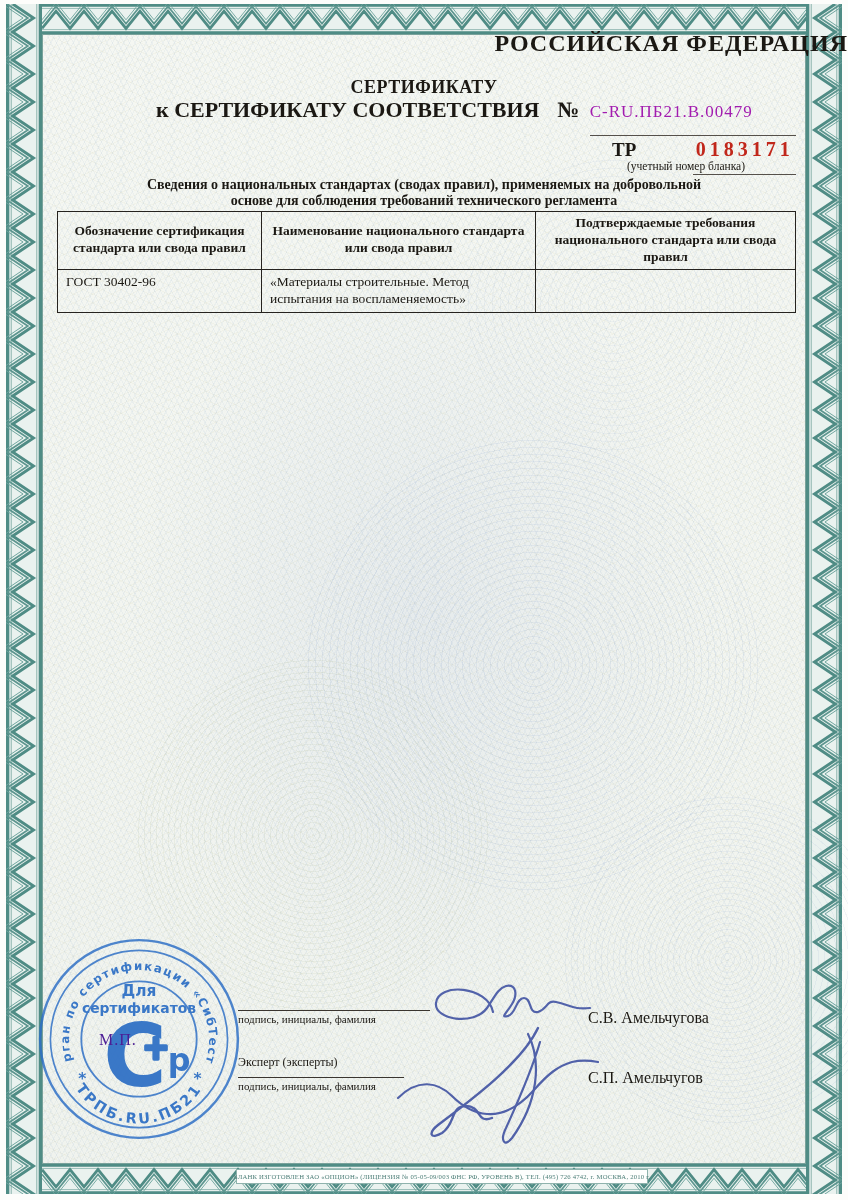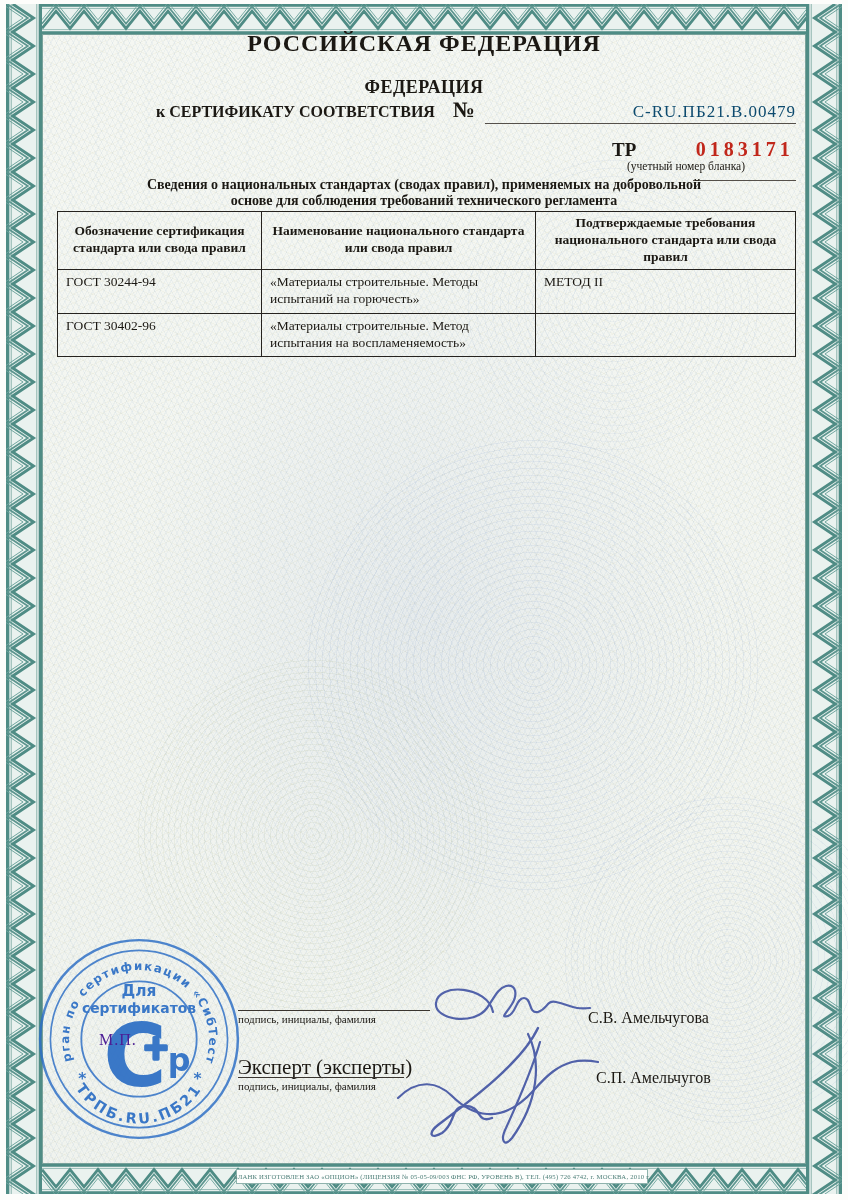--- a/index.html
+++ b/index.html
@@ -31,58 +31,58 @@
   .ros-1 { left:260px; top:400px; width:460px; height:460px;
            background:repeating-radial-gradient(circle, rgba(118,146,196,0.10) 0 1px, rgba(0,0,0,0) 1px 7px); }
   .ros-2 { left:90px;  top:620px; width:360px; height:360px;
            background:repeating-radial-gradient(circle, rgba(150,166,120,0.10) 0 1px, rgba(0,0,0,0) 1px 6px); }
   .ros-3 { left:520px; top:760px; width:330px; height:330px;
            background:repeating-radial-gradient(circle, rgba(118,146,196,0.09) 0 1px, rgba(0,0,0,0) 1px 6px); }
   .ros-4 { left:420px; top:120px; width:300px; height:300px;
            background:repeating-radial-gradient(circle, rgba(118,146,196,0.07) 0 1px, rgba(0,0,0,0) 1px 8px); }
   
   .abs { position:absolute; }
-  .t-country { left:0; right:0; top:30px; text-align:center; font-size:24px; font-weight:bold; letter-spacing:1px; }
+  .t-country { left:0; right:0; top:30px; text-align:right; font-size:24px; font-weight:bold; letter-spacing:1px; }
   .t-append  { left:0; right:0; top:77px; text-align:center; font-size:18px; font-weight:bold; letter-spacing:.5px; }
   .cert-row  { left:156px; top:97px; width:640px; display:flex; align-items:baseline; }
-  .cert-row .lbl { font-size:16px; font-weight:bold; white-space:nowrap; }
+  .cert-row .lbl { font-size:22px; font-weight:bold; white-space:nowrap; }
   .cert-row .num-sign { font-size:22px; font-weight:bold; margin-left:18px; }
   .cert-row .num {
-    flex:1; margin-left:10px; border-bottom:1.6px solid #55504a; text-align:right;
-    font-size:17px; color:#0c4a6e; letter-spacing:1px; padding-bottom:1px; white-space:nowrap;
+    flex:1; margin-left:10px; border-bottom:1.6px solid #55504a; text-align:left;
+    font-size:17px; color:#a21caf; letter-spacing:1px; padding-bottom:13px; white-space:nowrap;
   }
   .t-note { left:166px; top:126px; width:500px; text-align:center; font-size:13px; font-weight:bold; }
   .tr-row { left:612px; top:138px; width:184px; display:flex; align-items:baseline;gap:43px; }
   .tr-row .lbl { font-size:19px; font-weight:bold; }
   .tr-row .num {
     flex:1; margin-left:14px; border-bottom:1.4px solid #55504a; text-align:center;
-    font-size:20px; font-weight:bold; color:#c1271b; letter-spacing:4px; padding-bottom:19px;
+    font-size:20px; font-weight:bold; color:#c1271b; letter-spacing:4px; padding-bottom:13px;
   }
   .t-blankcap { left:604px; top:160px; width:164px; text-align:center; font-size:11.5px; }
   .t-intro { left:0; right:0; top:177px; text-align:center; font-size:14px; font-weight:bold; line-height:1.16; }
   .pre { white-space:pre-line; }
   
   table.std { position:absolute; left:57px; top:211px; width:738px; border-collapse:collapse; table-layout:fixed;
               font-size:13.5px; background:rgba(255,255,255,0.0); }
   table.std th, table.std td { border:1.3px solid #26231f; padding:3px 8px; }
   table.std th { font-weight:bold; text-align:center; vertical-align:middle; height:52px; line-height:1.25; }
   table.std td { vertical-align:top; line-height:1.3; }
   .col-a { width:204px; } .col-b { width:274px; } .col-c { width:260px; }
   .row-1 td { height:44px; } .row-2 td { height:43px; } .row-3 td { height:78px; }
   
   .stamp { left:36px; top:936px; width:206px; height:206px; opacity:.93; }
   .t-mp { left:99px; top:1031px; font-size:16px; color:#4c1d95; letter-spacing:1px; z-index:3; }
   .t-role-head { left:238px; top:955px; width:348px; font-size:16px; line-height:1.1; }
   .rule-head { left:238px; top:1010px; width:192px; border-top:1.4px solid #3a352f; }
   .t-cap-head { left:238px; top:1013px; font-size:11px; }
-  .t-role-exp { left:238px; top:1055px; font-size:21px; }
+  .t-role-exp { left:238px; top:1055px; font-size:12px; }
   .rule-exp { left:238px; top:1077px; width:166px; border-top:1.4px solid #3a352f; }
   .t-cap-exp { left:238px; top:1080px; font-size:11px; }
   .t-name-head { left:588px; top:1009px; font-size:16px; }
-  .t-name-exp  { left:588px; top:1069px; font-size:16px;margin-left:8px; }
+  .t-name-exp  { left:588px; top:1069px; font-size:16px; }
   .sig-svg { left:390px; top:970px; width:220px; height:175px; z-index:2; }
   
   .footer-box {
     left:236px; top:1169px; width:412px; height:15px; z-index:4;
     background:#fdfefd; border:1px solid #8fb3ad; display:flex; align-items:center; justify-content:center;
   }
   .footer-box span { font-size:6.7px; color:#4c7e77; white-space:nowrap; letter-spacing:.2px; }
 </style>
 </head>
 <body>
@@ -145,21 +145,21 @@
   </div>
 
   <div class="paper">
     <div class="rosette ros-1"></div>
     <div class="rosette ros-2"></div>
     <div class="rosette ros-3"></div>
     <div class="rosette ros-4"></div>
   </div>
 
   <div class="abs t-country">РОССИЙСКАЯ ФЕДЕРАЦИЯ</div>
-  <div class="abs t-append">ФЕДЕРАЦИЯ</div>
+  <div class="abs t-append">СЕРТИФИКАТУ</div>
   <div class="abs cert-row">
     <span class="lbl">к СЕРТИФИКАТУ СООТВЕТСТВИЯ</span>
     <span class="num-sign">№</span>
     <span class="num">C-RU.ПБ21.В.00479</span>
   </div>
   <div class="abs tr-row">
     <span class="lbl">ТР</span>
     <span class="num">0183171</span>
   </div>
   <div class="abs t-blankcap">(учетный номер бланка)</div>
@@ -171,25 +171,20 @@
     <colgroup>
         <col class="col-a">
         <col class="col-b">
         <col class="col-c">
       </colgroup>
     <tbody>
         <tr>
       <th>Обозначение сертификация стандарта или свода правил</th>
       <th>Наименование национального стандарта или свода правил</th>
       <th>Подтверждаемые требования национального стандарта или свода правил</th>
-    </tr>
-    <tr class="row-1">
-      <td class="pre">ГОСТ 30244-94</td>
-      <td>«Материалы строительные. Методы испытаний на горючесть»</td>
-      <td>МЕТОД II</td>
     </tr>
     <tr class="row-2">
       <td class="pre">ГОСТ 30402-96</td>
       <td>«Материалы строительные. Метод испытания на воспламеняемость»</td>
       <td></td>
     </tr>
   </tbody>
     </table>
 
   <svg class="abs stamp" viewBox="0 0 200 200">

